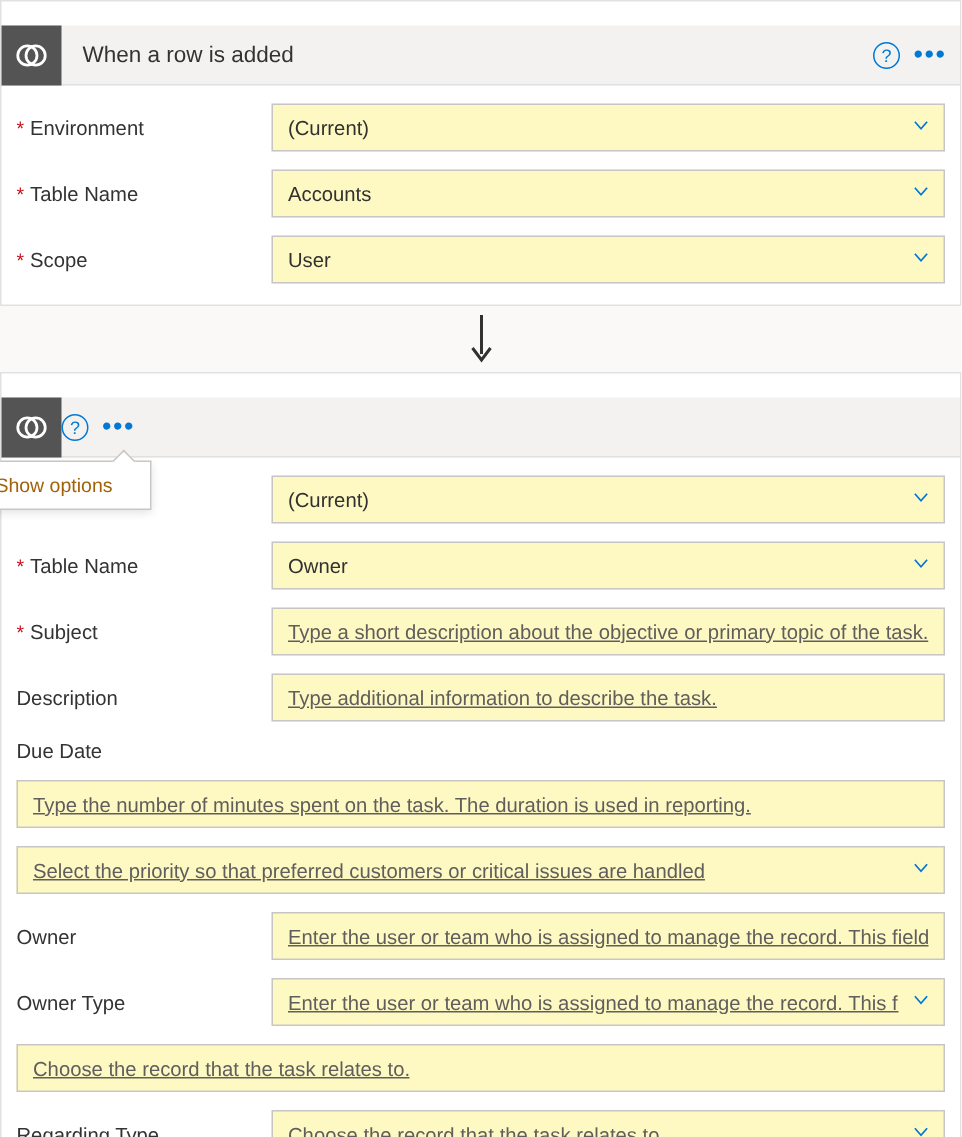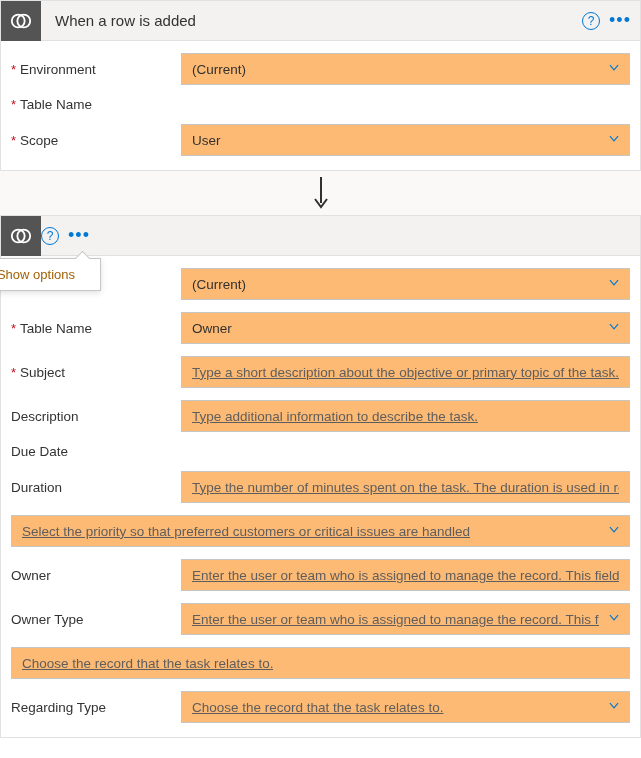--- a/index.html
+++ b/index.html
@@ -13,20 +13,21 @@
   .card {
     border: 1px solid #e1e1e1;
     background: #fff;
   }
   .card-header {
     display: flex;
     align-items: center;
     height: 40px;
     background: #f3f2f1;
     border-bottom: 1px solid #e1e1e1;
+    margin-top: 16px;
   }
   .card-icon {
     width: 40px;
     height: 40px;
     background: #545454;
     display: flex;
     align-items: center;
     justify-content: center;
   }
   .card-icon svg { width: 22px; height: 22px; }
@@ -78,21 +79,21 @@
   }
   .req {
     color: #c50f1f;
     margin-right: 4px;
     font-size: 13px;
   }
   .field-input {
     flex: 1;
     height: 32px;
     border: 1px solid #c8c6c4;
-    background: #fdba74;
+    background: #fef9c3;
     display: flex;
     align-items: center;
     padding: 0 10px;
     font-size: 13.5px;
     color: #323130;
     position: relative;
   }
   .field-input.placeholder { color: #605e5c; text-decoration: underline; }
   .chevron {
     position: absolute;
@@ -171,20 +172,26 @@
               <polyline class="stroke" points="5,8 12,16 19,8" fill="none" stroke-width="2"></polyline>
             </svg></span>
       </div>
     </div>
 
     <div class="field-row">
       <div class="field-label">
           <span class="req">*</span>
           <span>Table Name</span>
         </div>
+      <div class="field-input">
+        <span>Accounts</span>
+        <span class="chevron"><svg viewBox="0 0 24 24">
+              <polyline class="stroke" points="5,8 12,16 19,8" fill="none" stroke-width="2"></polyline>
+            </svg></span>
+      </div>
     </div>
 
     <div class="field-row">
       <div class="field-label">
           <span class="req">*</span>
           <span>Scope</span>
         </div>
       <div class="field-input">
         <span>User</span>
         <span class="chevron"><svg viewBox="0 0 24 24">
@@ -260,21 +267,20 @@
       <div class="field-input placeholder truncate">
         <span class="truncate">Type additional information to describe the task.</span>
       </div>
     </div>
 
     <div class="field-row">
       <div class="field-label">Due Date</div>
     </div>
 
     <div class="field-row">
-      <div class="field-label">Duration</div>
       <div class="field-input placeholder truncate">
         <span class="truncate" style="display:block;width:100%;overflow:hidden;">Type the number of minutes spent on the task. The duration is used in reporting.</span>
       </div>
     </div>
 
     <div class="field-row">
       <div class="field-input placeholder truncate">
         <span class="truncate" style="display:block;width:calc(100% - 20px);overflow:hidden;">Select the priority so that preferred customers or critical issues are handled</span>
         <span class="chevron"><svg viewBox="0 0 24 24">
               <polyline class="stroke" points="5,8 12,16 19,8" fill="none" stroke-width="2"></polyline>

